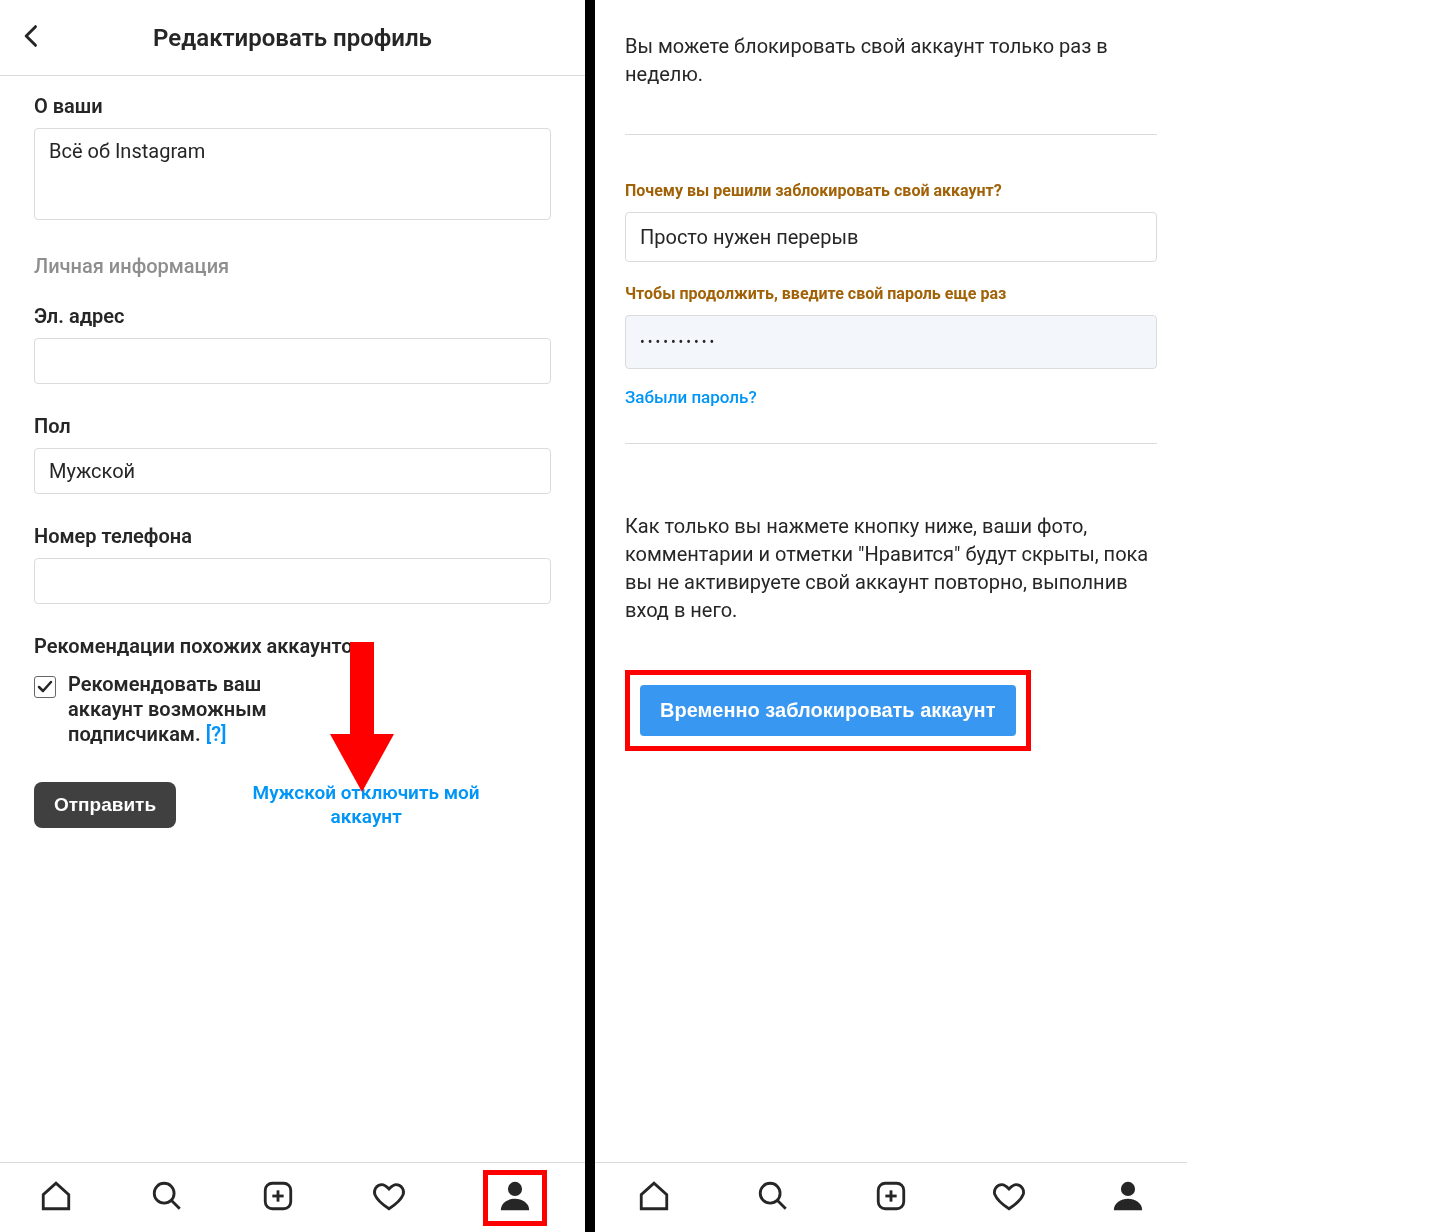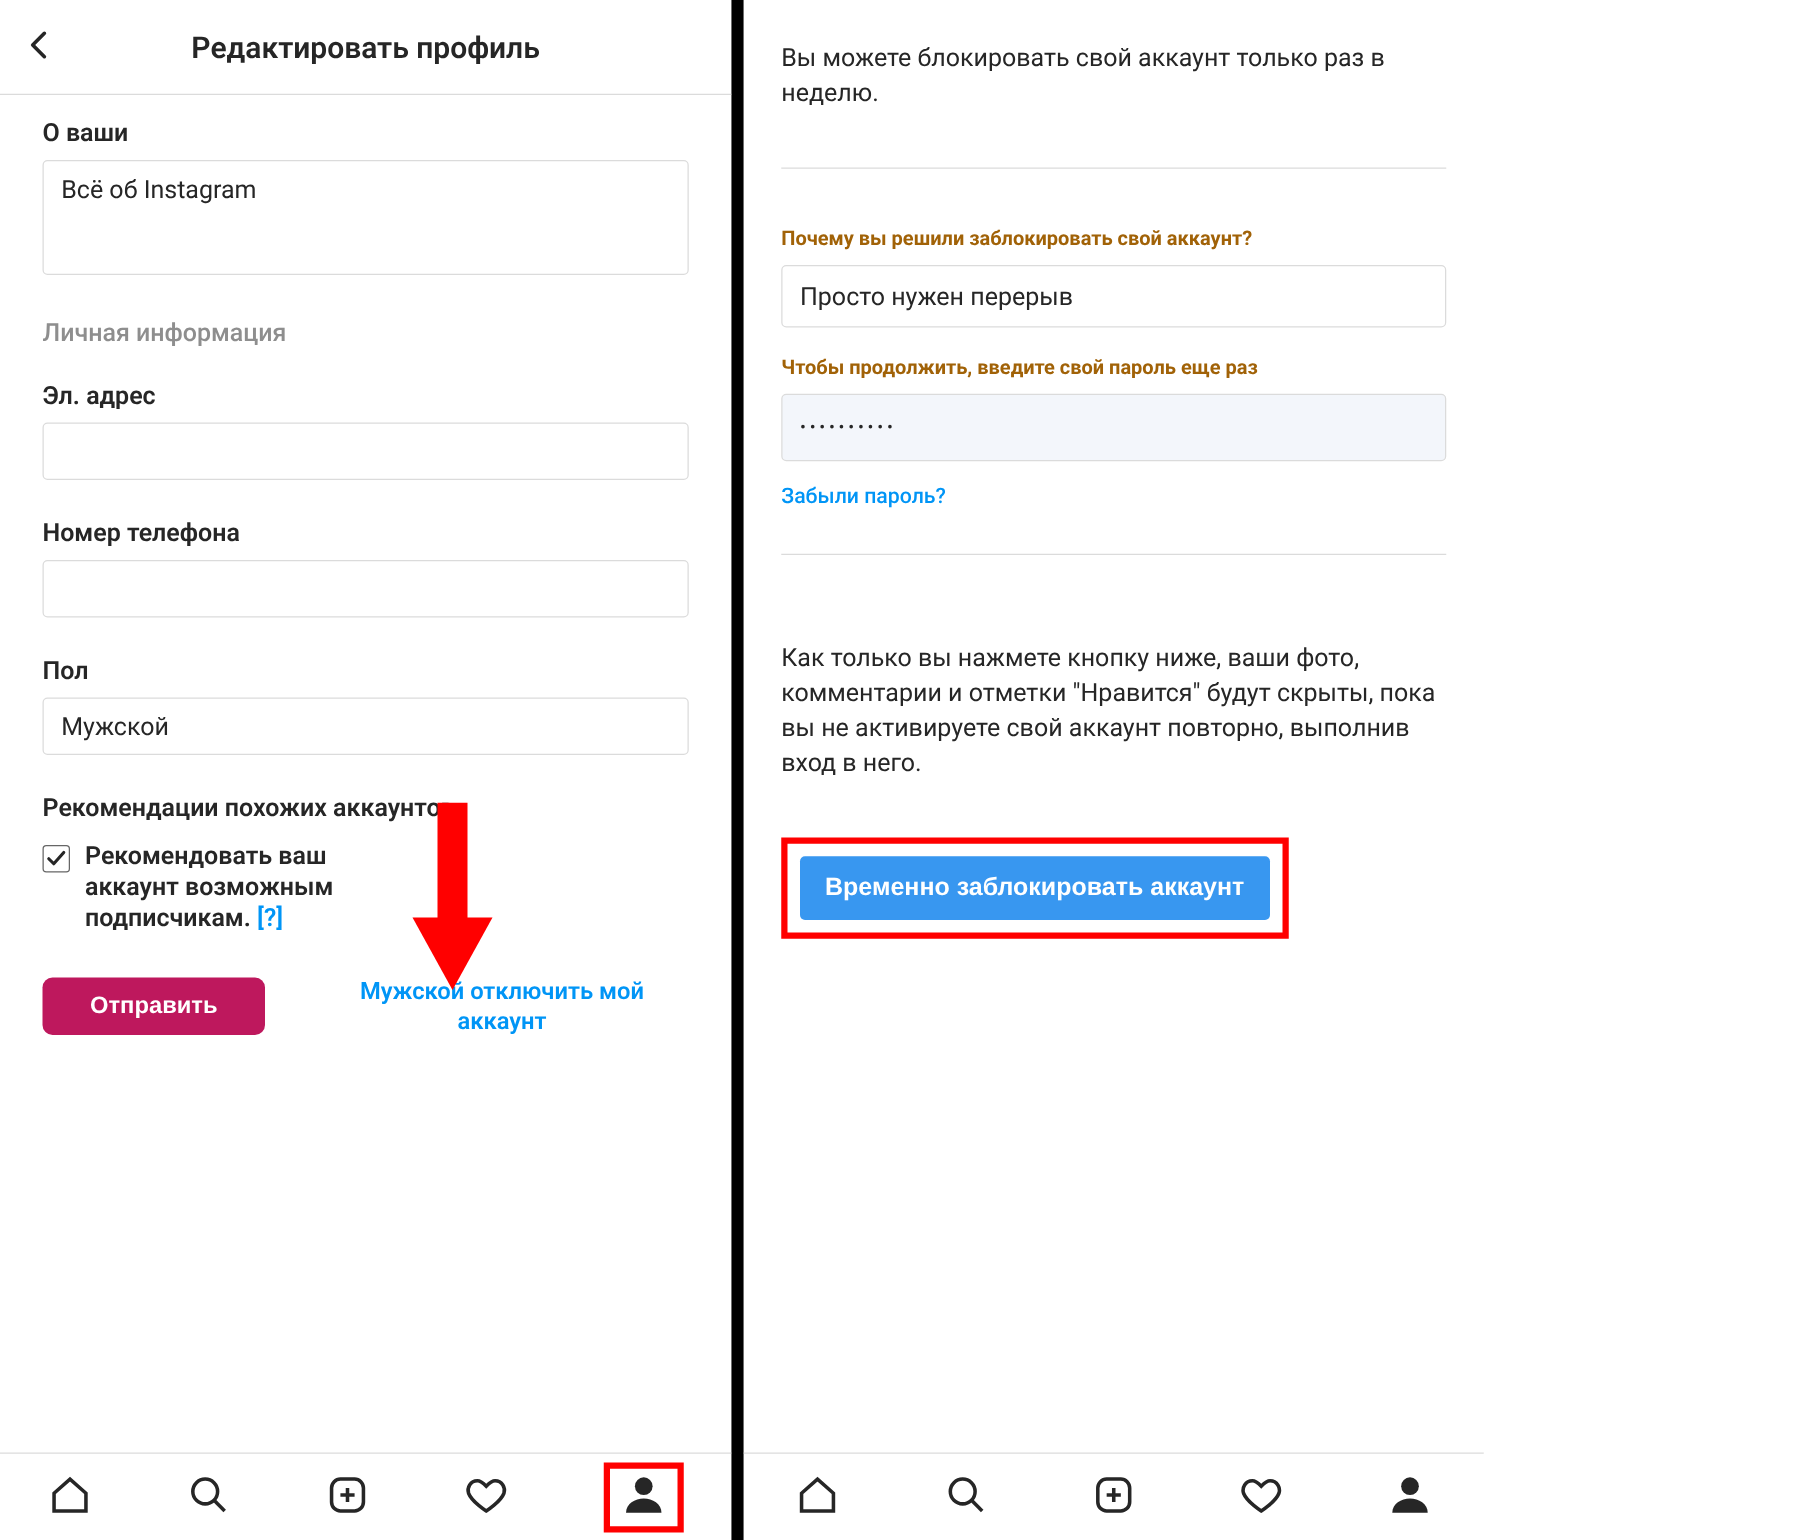--- a/index.html
+++ b/index.html
@@ -110,27 +110,27 @@
     color: #262626;
     max-width: 260px;
   }
   .help-link { color: #0095f6; font-weight: 600; }
   .action-row {
     display: flex;
     align-items: center;
     gap: 40px;
   }
   .submit-btn {
-    background: #be185d;
+    background: #404040;
     color: #fff;
     font-size: 19px;
     font-weight: 600;
     border: none;
     border-radius: 8px;
-    padding: 12px 38px;
+    padding: 12px 20px;
     cursor: pointer;
   }
   .disable-link {
     color: #0095f6;
     font-size: 19px;
     font-weight: 600;
     text-align: center;
     line-height: 1.25;
     max-width: 300px;
     cursor: pointer;
@@ -301,27 +301,27 @@
     </div>
 
     <div class="personal-info">Личная информация</div>
 
     <div class="field-group">
       <div class="field-label">Эл. адрес</div>
       <input class="text-input" value="" style="">
     </div>
 
     <div class="field-group">
+      <div class="field-label">Пол</div>
+      <input class="text-input" value="Мужской" style="">
+    </div>
+
+    <div class="field-group">
       <div class="field-label">Номер телефона</div>
       <input class="text-input" value="" style="">
-    </div>
-
-    <div class="field-group">
-      <div class="field-label">Пол</div>
-      <input class="text-input" value="Мужской" style="">
     </div>
 
     <div class="field-label" style="margin-bottom:14px;">Рекомендации похожих аккаунтов</div>
     <div class="rec-row">
       <div class="checkbox">
         <svg viewBox="0 0 16 16" fill="none" stroke="#262626" stroke-width="2.5" stroke-linecap="round" stroke-linejoin="round">
             <polyline points="2 8 6 12 14 3"></polyline>
           </svg>
       </div>
       <div class="rec-text">

